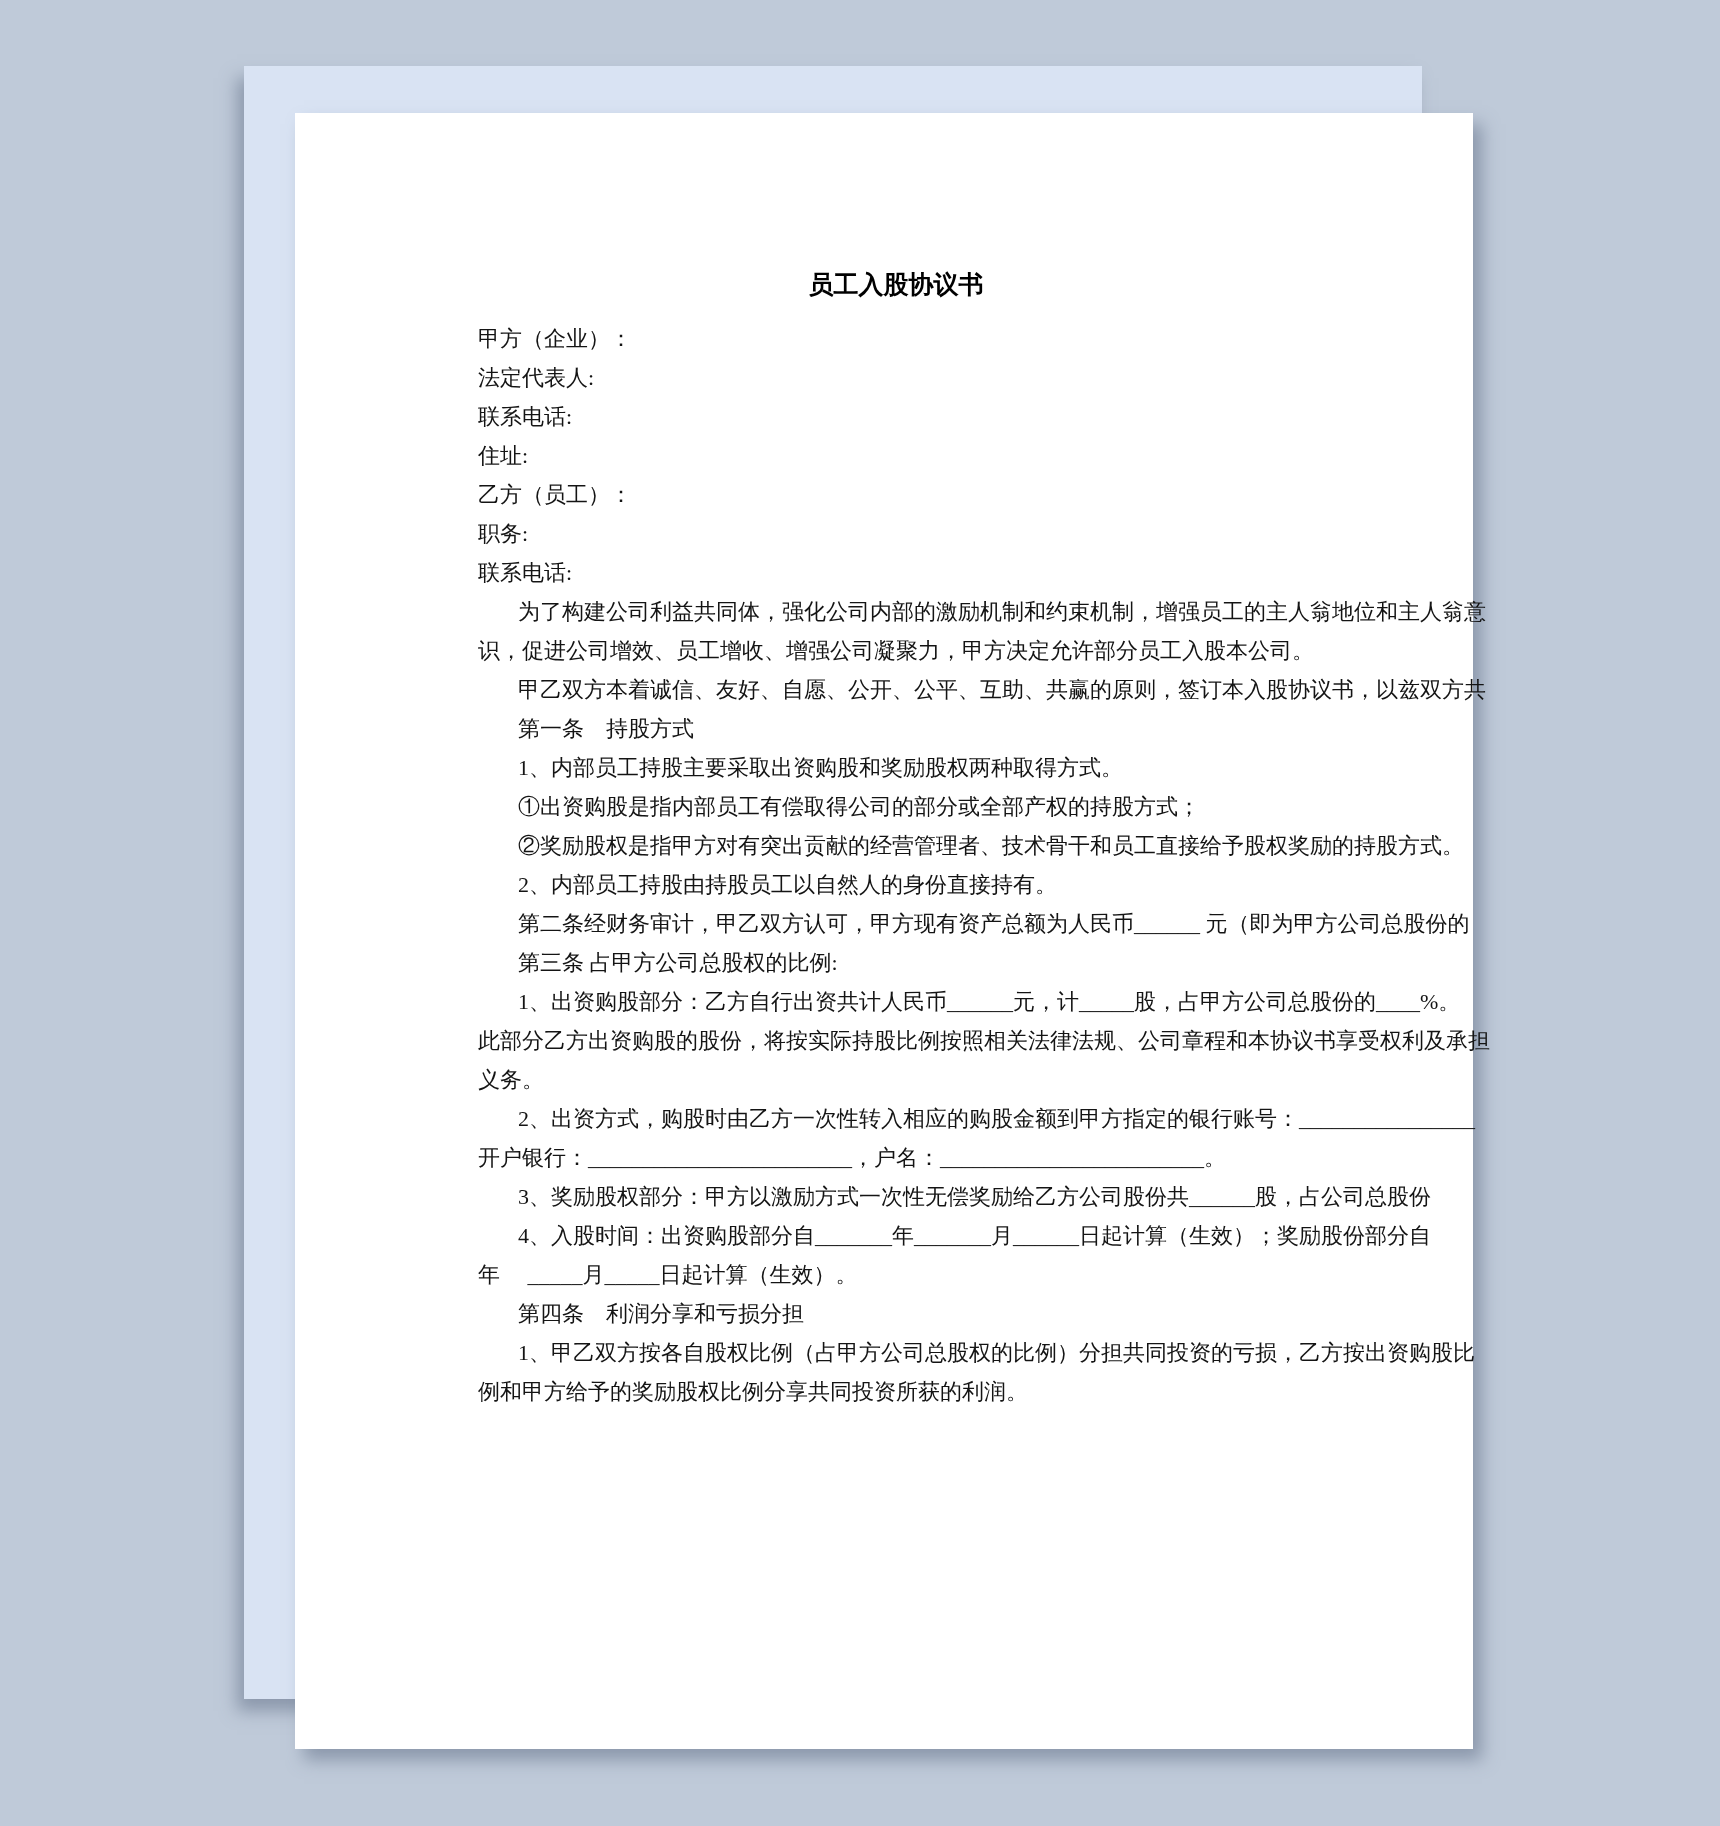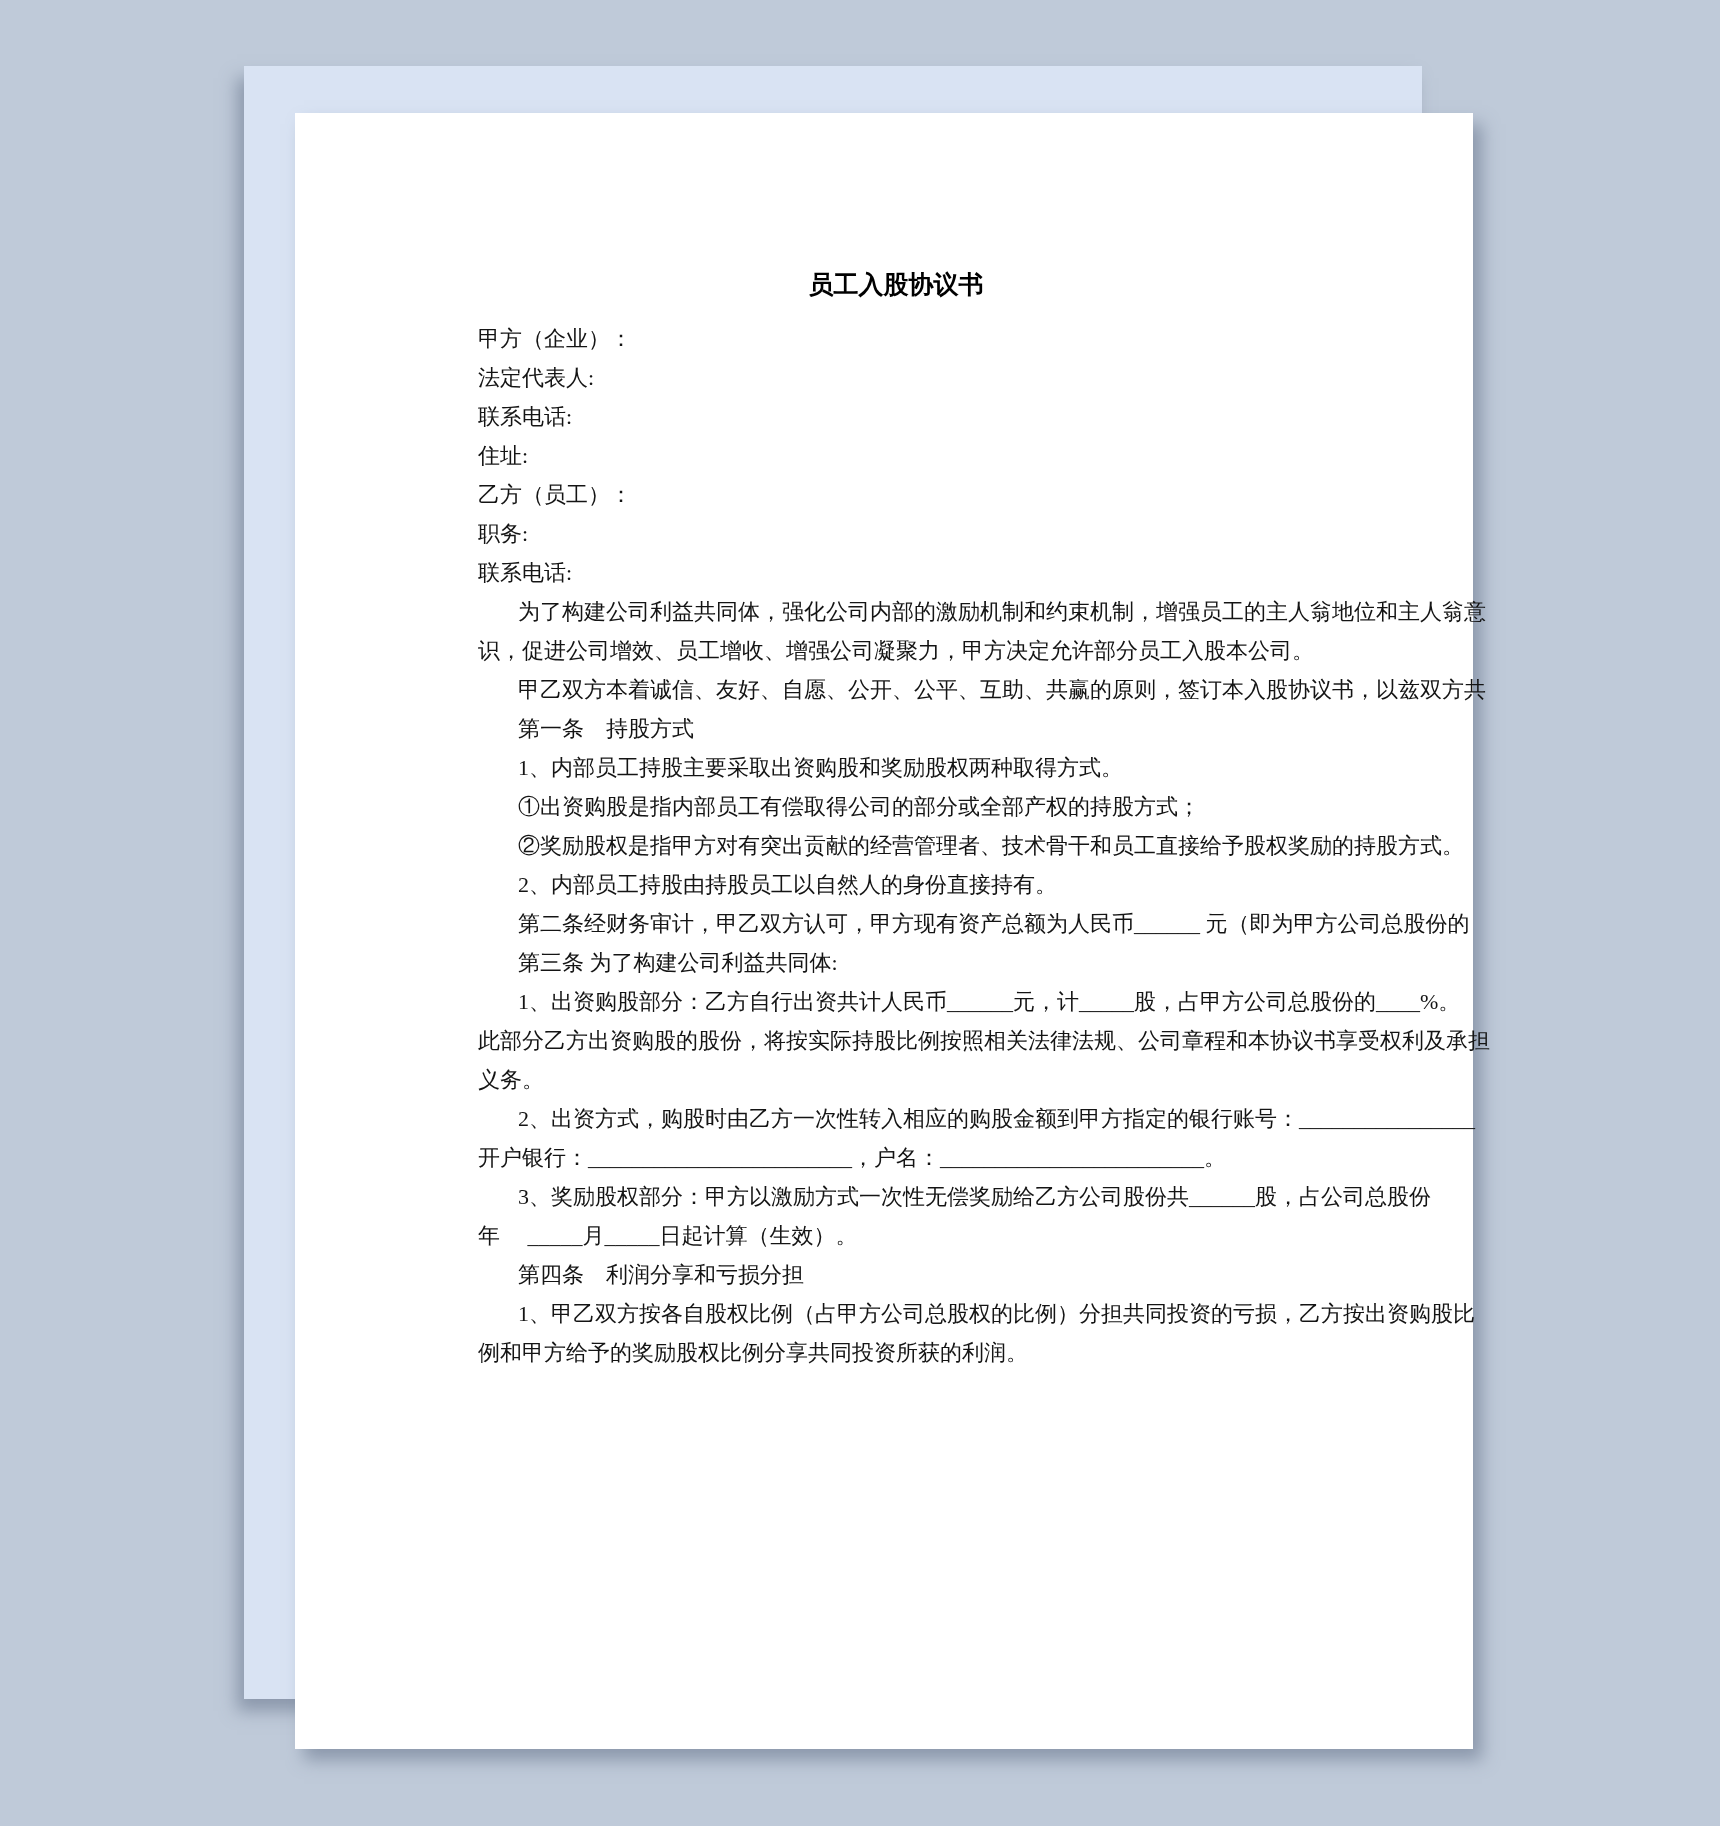--- a/index.html
+++ b/index.html
@@ -80,26 +80,27 @@
         <div class="doc-line">联系电话:</div>
         <div class="doc-line indent">为了构建公司利益共同体，强化公司内部的激励机制和约束机制，增强员工的主人翁地位和主人翁意</div>
         <div class="doc-line">识，促进公司增效、员工增收、增强公司凝聚力，甲方决定允许部分员工入股本公司。</div>
         <div class="doc-line indent">甲乙双方本着诚信、友好、自愿、公开、公平、互助、共赢的原则，签订本入股协议书，以兹双方共</div>
         <div class="doc-line indent">第一条　持股方式</div>
         <div class="doc-line indent">1、内部员工持股主要采取出资购股和奖励股权两种取得方式。</div>
         <div class="doc-line indent">①出资购股是指内部员工有偿取得公司的部分或全部产权的持股方式；</div>
         <div class="doc-line indent">②奖励股权是指甲方对有突出贡献的经营管理者、技术骨干和员工直接给予股权奖励的持股方式。</div>
         <div class="doc-line indent">2、内部员工持股由持股员工以自然人的身份直接持有。</div>
         <div class="doc-line indent">第二条经财务审计，甲乙双方认可，甲方现有资产总额为人民币______ 元（即为甲方公司总股份的</div>
-        <div class="doc-line indent">第三条 为了构建公司利益共同体:</div>
+        <div class="doc-line indent">第三条 占甲方公司总股权的比例:</div>
         <div class="doc-line indent">1、出资购股部分：乙方自行出资共计人民币______元，计_____股，占甲方公司总股份的____%。</div>
         <div class="doc-line">此部分乙方出资购股的股份，将按实际持股比例按照相关法律法规、公司章程和本协议书享受权利及承担</div>
         <div class="doc-line">义务。</div>
         <div class="doc-line indent">2、出资方式，购股时由乙方一次性转入相应的购股金额到甲方指定的银行账号：________________</div>
         <div class="doc-line">开户银行：________________________，户名：________________________。</div>
         <div class="doc-line indent">3、奖励股权部分：甲方以激励方式一次性无偿奖励给乙方公司股份共______股，占公司总股份</div>
+        <div class="doc-line indent">4、入股时间：出资购股部分自_______年_______月______日起计算（生效）；奖励股份部分自</div>
         <div class="doc-line">年　 _____月_____日起计算（生效）。</div>
         <div class="doc-line indent">第四条　利润分享和亏损分担</div>
         <div class="doc-line indent">1、甲乙双方按各自股权比例（占甲方公司总股权的比例）分担共同投资的亏损，乙方按出资购股比</div>
         <div class="doc-line">例和甲方给予的奖励股权比例分享共同投资所获的利润。</div>
       </div>
   </div>
 </div>
 
 </body></html>

